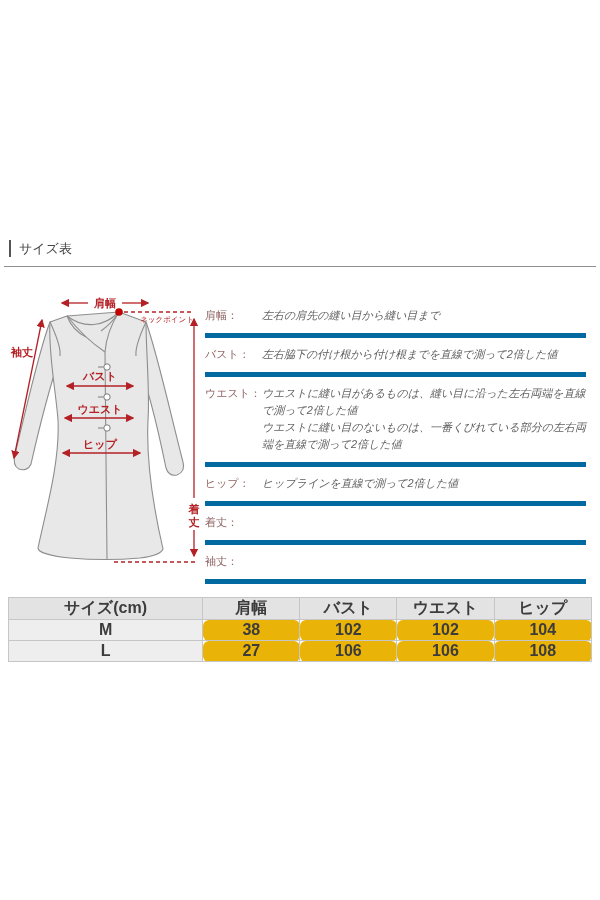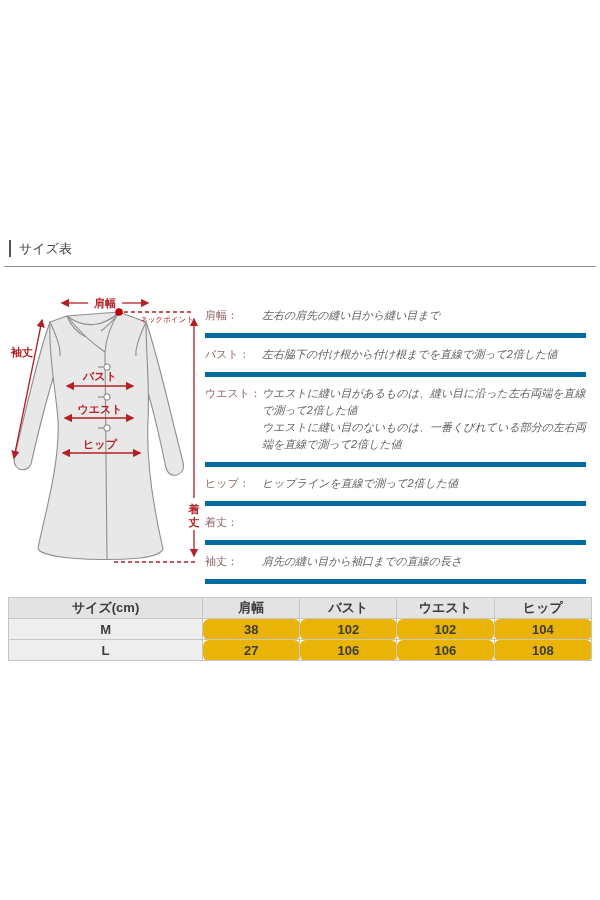--- a/index.html
+++ b/index.html
@@ -16,21 +16,21 @@
   .figure text{font-family:"Liberation Sans",sans-serif;fill:#b42025;}
   
   .deflist{position:absolute;left:205px;top:299px;width:381px;font-size:11px;
         color:#5f5f5f;}
   .defrow{display:flex;border-bottom:5px solid #0369a1;padding:8px 0 9px;line-height:17px;}
   .defrow .term{flex:0 0 57px;color:#8f6262;}
   .defrow .desc{flex:1;font-style:italic;}
   .dot{color:#cc0000;}
   
   .size-table{position:absolute;left:8px;top:597px;width:584px;border-collapse:collapse;
-        table-layout:fixed;font-size:13px;color:#3c3c3c;text-align:center;}
+        table-layout:fixed;font-size:16px;color:#3c3c3c;text-align:center;}
   .size-table th,.size-table td{border:1px solid #c6c6c6;height:20px;padding:0 2px;}
   .size-table thead th{background:#e3e3e3;font-weight:bold;}
   .size-table tbody th{background:#eeeeee;font-weight:bold;}
   .size-table td{background:#eab308;font-weight:bold;border-radius:6px;}
 </style>
 </head>
 <body>
 
 <div class="page">
 
@@ -120,21 +120,20 @@
     </div>
     <div class="defrow">
       <div class="term">ヒップ：</div>
       <div class="desc">ヒップラインを直線で測って2倍した値</div>
     </div>
     <div class="defrow">
       <div class="term">着丈：</div>
     </div>
     <div class="defrow">
       <div class="term">袖丈：</div>
-      <div class="desc">肩先の縫い目から袖口までの直線の長さ</div>
     </div>
   </div>
 
   <table class="size-table">
     <colgroup>
       <col style="width:33.3%">
         <col style="width:16.7%">
         <col style="width:16.6%">
         <col style="width:16.7%">
         <col style="width:16.7%">

